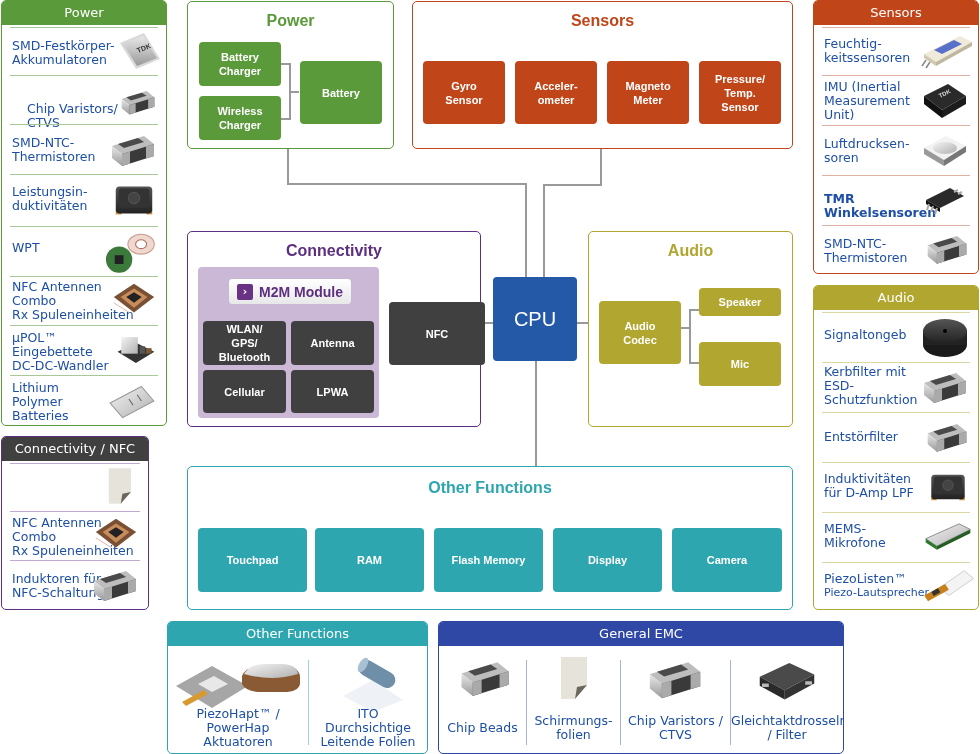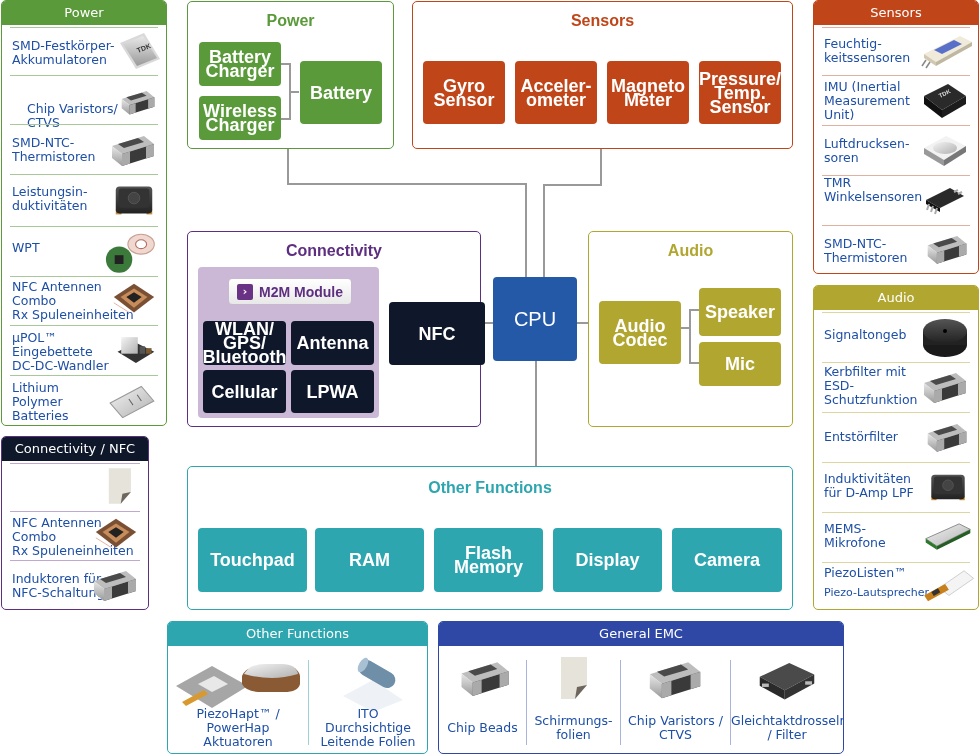--- a/index.html
+++ b/index.html
@@ -12,30 +12,30 @@
   .item { position: absolute; left: 8px; right: 8px; border-top: 1px solid; }
   .item:first-of-type { border-top: none; }
   .item-text { position: absolute; left: 2px; font-size: 12.5px; line-height: 14px; color: #1e4fa6; white-space: pre-line; }
   .item-text.small2 { font-size: 11px; }
   .thumb { position: absolute; right: 0; }
 
   
   .group { position: absolute; border: 1px solid; border-radius: 5px; background: #fff; }
   .group-title { position: absolute; left: 0; right: 0; text-align: center; font-family: "Liberation Sans", sans-serif; font-weight: bold; font-size: 16px; }
   .block { position: absolute; border-radius: 4px; color: #fff; font-family: "Liberation Sans", sans-serif; font-weight: bold;
-           font-size: 18px; line-height: 14px; display: flex; align-items: center; justify-content: center; text-align: center; white-space: pre-line; }
+           font-size: 11px; line-height: 14px; display: flex; align-items: center; justify-content: center; text-align: center; white-space: pre-line; }
   .line { position: absolute; background: #999; }
 
   
   .c-power { border-color: #5a9a3a; }
   .bg-power { background: #5a9a3a; }
   .c-sensors { border-color: #c0461a; }
   .bg-sensors { background: #c0461a; }
   .c-conn { border-color: #5e2f80; }
-  .bg-conn { background: #0f172a; }
+  .bg-conn { background: #404040; }
   .c-audio { border-color: #b1a62f; }
   .bg-audio { background: #b1a62f; }
   .c-other { border-color: #2ea6b0; }
   .bg-other { background: #2ea6b0; }
   .c-emc { border-color: #2f48a6; }
   .bg-emc { background: #2f48a6; }
 
   .bottom-cell { position: absolute; top: 24px; bottom: 0; }
   .bottom-cell .label { position: absolute; left: 0; right: 0; bottom: 6px; text-align: center; font-size: 12.5px; line-height: 14px; color: #1e4fa6; white-space: pre-line; }
   .vsep { position: absolute; top: 38px; bottom: 8px; width: 1px; }
@@ -277,21 +277,21 @@
       </svg>
   </div>
   <div class="item" style="top:124px; height:50px; border-color:#e0b0a0;">
     <span class="item-text" style="top:11px;">Luftdrucksen-
 soren</span>
     <svg class="thumb" style="top:4px;" width="50" height="40">
         <use href="#sym-pressure"></use>
       </svg>
   </div>
   <div class="item" style="top:174px; height:50px; border-color:#e0b0a0;">
-    <span class="item-text" style="top:0;">TMR
+    <span class="item-text" style="top:16px;font-weight:bold;">TMR
 Winkelsensoren</span>
     <svg class="thumb" style="top:4px;" width="50" height="40">
         <use href="#sym-soic"></use>
       </svg>
   </div>
   <div class="item" style="top:224px; height:50px; border-color:#e0b0a0;">
     <span class="item-text" style="top:11px;">SMD-NTC-
 Thermistoren</span>
     <svg class="thumb" style="top:2px;" width="46" height="42">
         <use href="#sym-chip"></use>
@@ -329,21 +329,21 @@
       </svg>
   </div>
   <div class="item" style="top:226px; height:50px; border-color:#dcd6a0;">
     <span class="item-text" style="top:9px;">MEMS-
 Mikrofone</span>
     <svg class="thumb" style="top:4px; right:-4px;" width="52" height="36">
         <use href="#sym-mems"></use>
       </svg>
   </div>
   <div class="item" style="top:276px; height:49px; border-color:#dcd6a0;">
-    <span class="item-text" style="top:3px;text-align:right;">PiezoListen™</span>
+    <span class="item-text" style="top:9px;text-align:right;">PiezoListen™</span>
     <span class="item-text small2" style="top:23px; left:2px;">Piezo-Lautsprecher</span>
     <svg class="thumb" style="top:4px; right:-6px;" width="58" height="38">
         <use href="#sym-piezo-spk"></use>
       </svg>
   </div>
 </div>
 
 <div class="line" style="left:287px; top:148px; width:2px; height:37px;"></div>
 <div class="line" style="left:287px; top:183px; width:240px; height:2px;"></div>
 <div class="line" style="left:525px; top:183px; width:2px; height:95px;"></div>
@@ -400,21 +400,21 @@
 <div class="block" style="left:493px; top:277px; width:84px; height:84px; background:#2459a8; font-weight:normal; font-size:20px;">CPU</div>
 
 <div class="group c-audio" style="left:588px; top:231px; width:205px; height:196px;">
   <div class="group-title" style="top:10px; color:#b1a62f;">Audio</div>
   <div class="block bg-audio" style="left:10px; top:69px; width:82px; height:63px;">Audio
 Codec</div>
   <div class="line" style="left:92px; top:95px; width:10px; height:2px;"></div>
   <div class="line" style="left:100px; top:77px; width:2px; height:55px;"></div>
   <div class="line" style="left:100px; top:77px; width:10px; height:2px;"></div>
   <div class="line" style="left:100px; top:130px; width:10px; height:2px;"></div>
-  <div class="block bg-audio" style="left:110px; top:56px; width:82px; height:48px;">Speaker</div>
+  <div class="block bg-audio" style="left:110px; top:56px; width:82px; height:28px;">Speaker</div>
   <div class="block bg-audio" style="left:110px; top:110px; width:82px; height:44px;">Mic</div>
 </div>
 
 <div class="group c-other" style="left:187px; top:466px; width:606px; height:144px;">
   <div class="group-title" style="top:12px; color:#2ea6b0;">Other Functions</div>
   <div class="block bg-other" style="left:10px; top:61px; width:109px; height:64px;">Touchpad</div>
   <div class="block bg-other" style="left:127px; top:61px; width:109px; height:64px;">RAM</div>
   <div class="block bg-other" style="left:246px; top:61px; width:109px; height:64px;">Flash Memory</div>
   <div class="block bg-other" style="left:365px; top:61px; width:109px; height:64px;">Display</div>
   <div class="block bg-other" style="left:484px; top:61px; width:110px; height:64px;">Camera</div>

